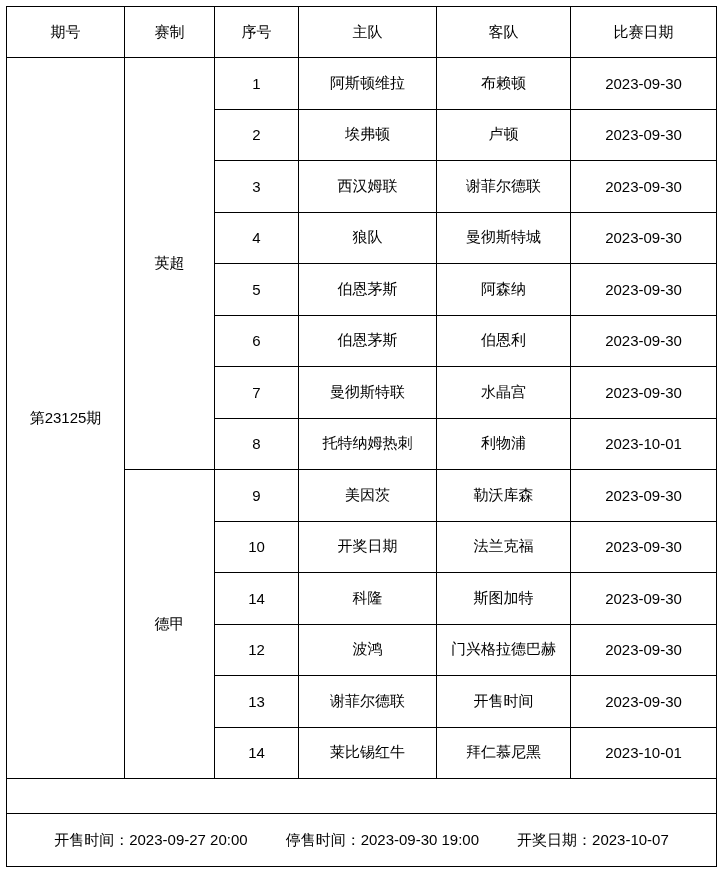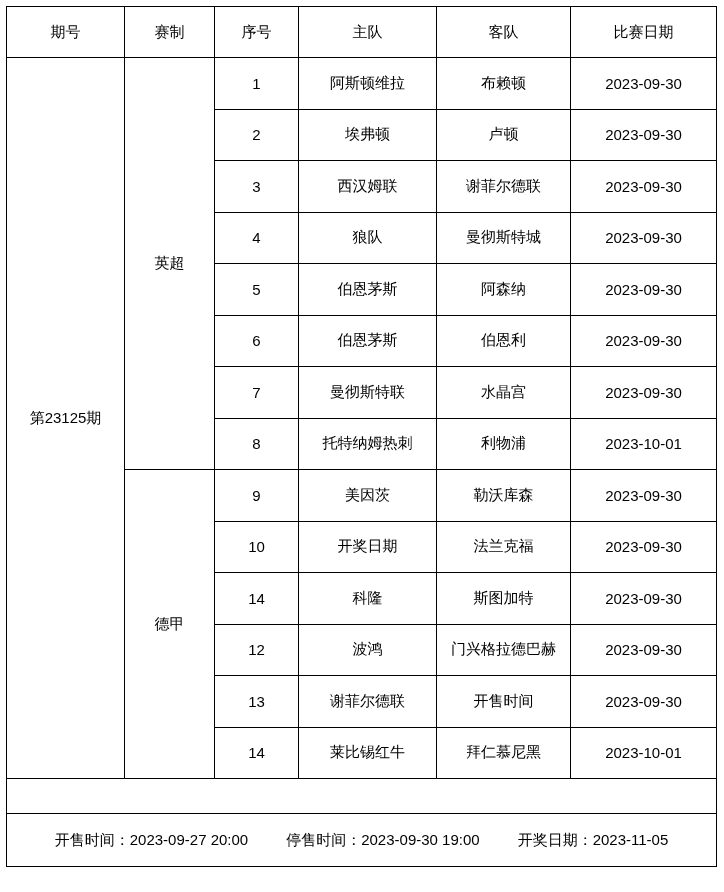--- a/index.html
+++ b/index.html
@@ -194,20 +194,20 @@
         <td class="cell-date">2023-10-01</td>
       </tr>
       <tr class="spacer-row">
         <td colspan="6"></td>
       </tr>
       <tr class="footer-row">
         <td colspan="6">
           <div class="footer-inner">
             <span class="footer-item">开售时间：2023-09-27 20:00</span>
             <span class="footer-item">停售时间：2023-09-30 19:00</span>
-            <span class="footer-item">开奖日期：2023-11-05</span>
+            <span class="footer-item">开奖日期：2023-10-07</span>
           </div>
         </td>
       </tr>
     </tbody>
   </table>
 
 </div>
 
 </body></html>

